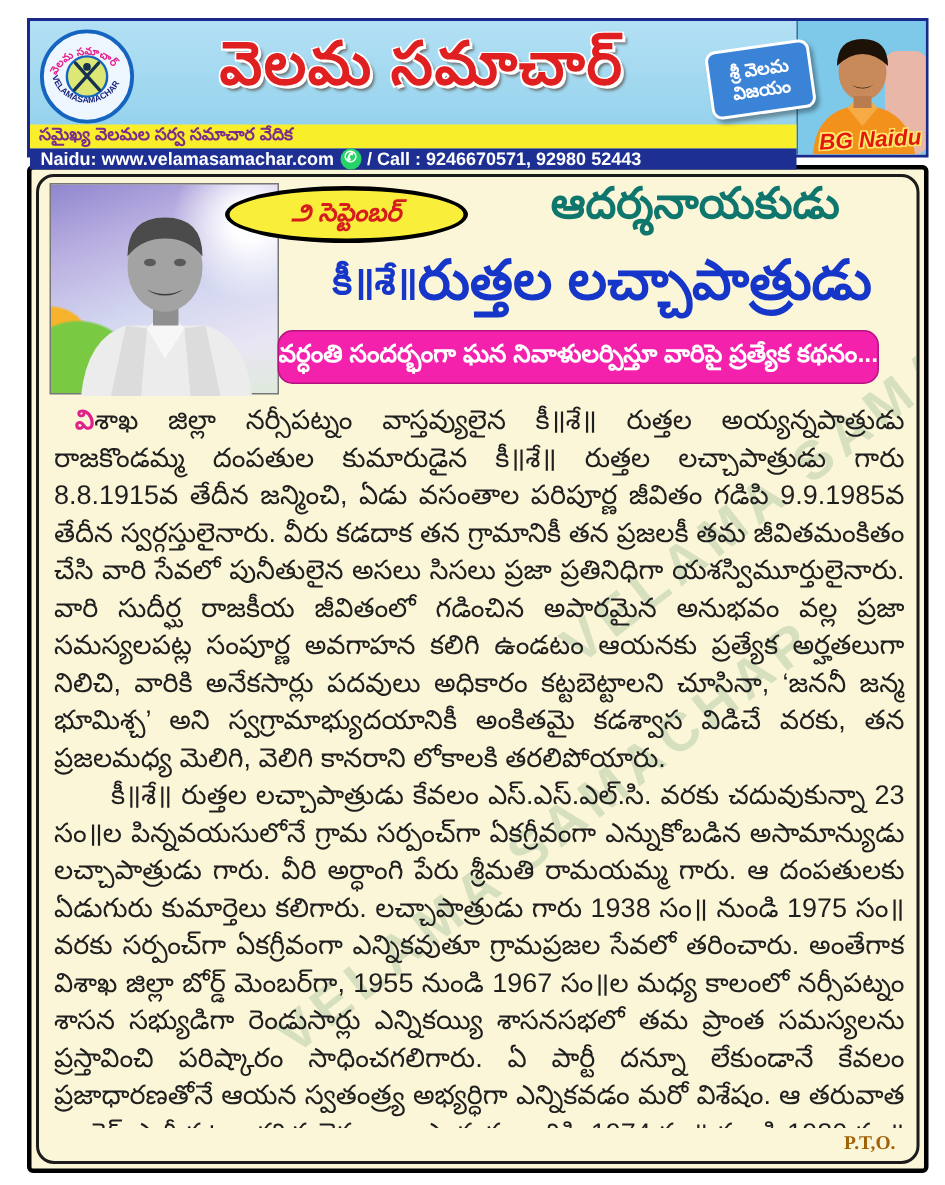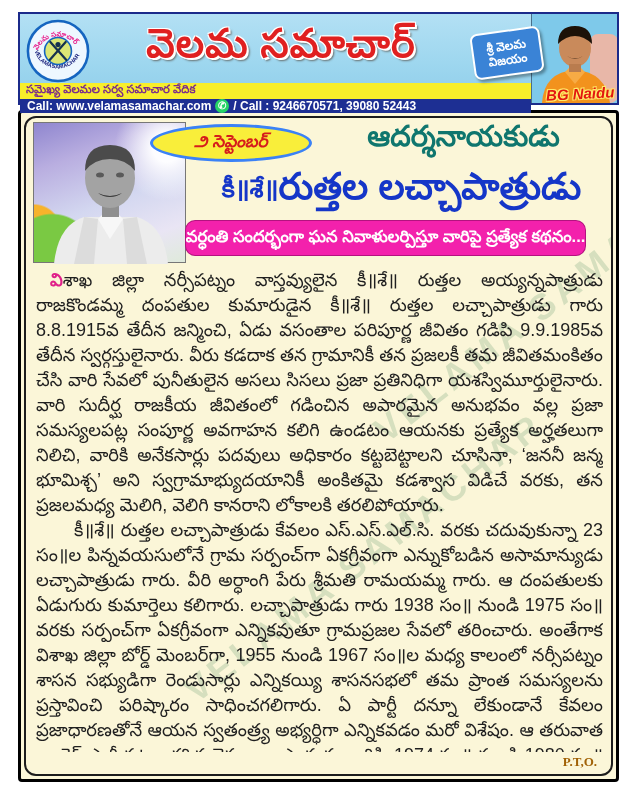--- a/index.html
+++ b/index.html
@@ -77,21 +77,21 @@
     position:absolute; left:7px; top:4px; width:153px; height:141px;
     background:
       radial-gradient(circle at 12% 96%, #7ac943 0 22%, rgba(122,201,67,0) 23%),
       radial-gradient(circle at 0% 78%, #f7b32b 0 14%, rgba(247,179,43,0) 15%),
       radial-gradient(circle at 88% 18%, #fdfdff 0 8%, rgba(255,255,255,0) 30%),
       linear-gradient(160deg,#8f86cf 0%, #b9aee0 25%, #d3d7f0 55%, #e9e5f4 80%, #dfeadb 100%);
     border:1px solid #777;
   }
   .date-oval {
     position:absolute; left:124px; top:6px; width:162px; height:38px;
-    background:#f9ee3a; border:3px solid #3b82f6; border-radius:50%;
+    background:#f9ee3a; border:3px solid #000000; border-radius:50%;
     color:#d61c1c; font-weight:bold; font-size:17px; font-style:italic;
     display:flex; align-items:center; justify-content:center; z-index:2;
     white-space:nowrap;
   }
   .kicker {
     position:absolute; left:295px; top:2px; width:285px;
     font-size:29px; font-weight:bold; color:#0f766e; text-align:center;
     white-space:nowrap;
   }
   .headline {
@@ -173,23 +173,23 @@
       <path d="M 35,42 Q 43,47 51,42 Q 47,45 43,45 Q 39,45 35,42 Z" fill="#3a2412"></path>
       <rect x="37" y="50" width="12" height="8" fill="#b97c4e"></rect>
     </svg>
   </div>
 
   <div class="bg-naidu">BG Naidu</div>
 
   <div class="strip">
     <div class="strip-tagline">సమైఖ్య వెలమల సర్వ సమాచార వేదిక</div>
     <div class="strip-contact">
-      <span>Call: www.velamasamachar.com</span>
+      <span>Naidu: www.velamasamachar.com</span>
       <span class="wa-icon">✆</span>
-      <span>/ Call :  9246670571, 39080 52443</span>
+      <span>/ Call :  9246670571, 92980 52443</span>
     </div>
   </div>
 </div>
 
 <div class="main">
   <div class="main-inner">
 
     <div class="watermark wm1">VELAMA SAMACHAR</div>
     <div class="watermark wm2">VELAMA SAMACHAR</div>
 

